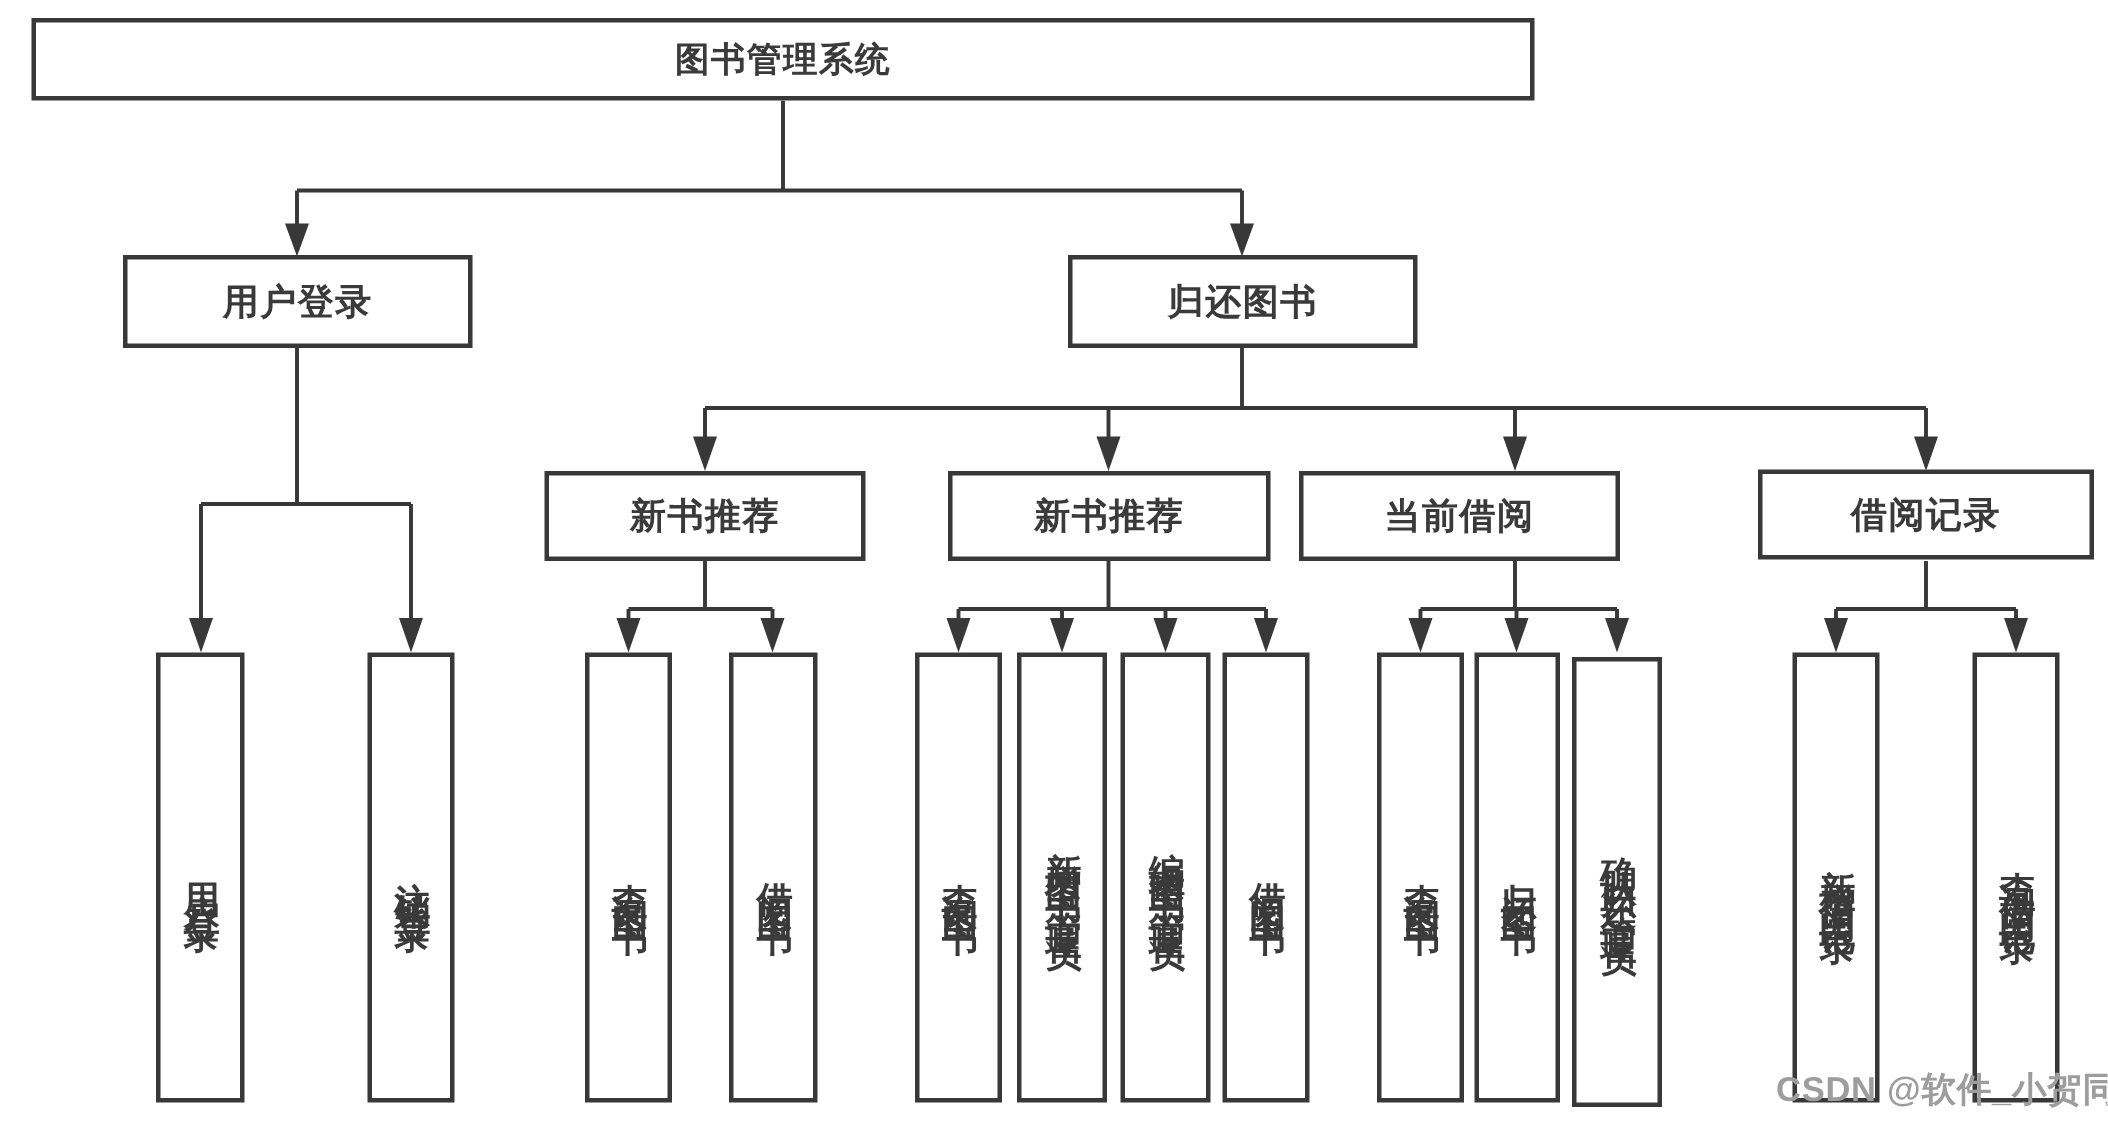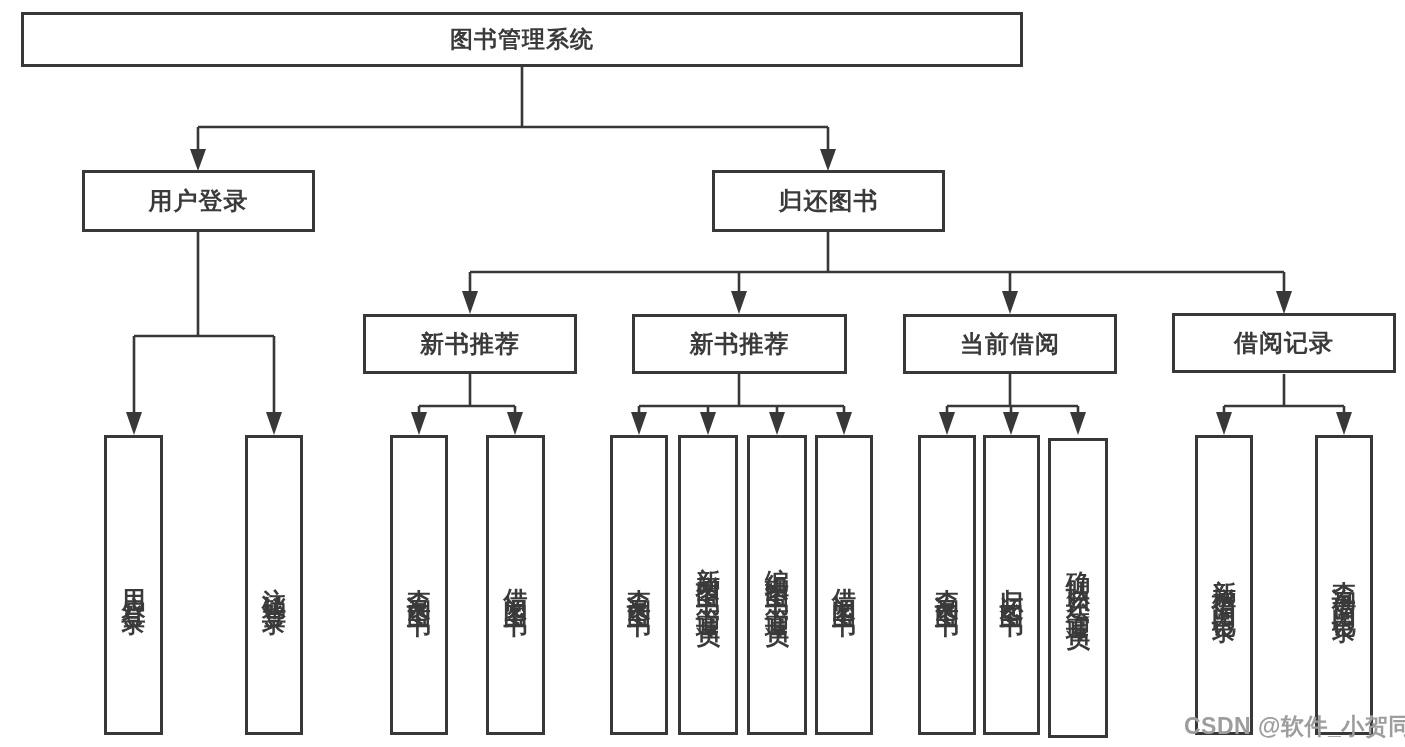--- a/index.html
+++ b/index.html
@@ -83,21 +83,21 @@
   <div class="node h" style="left:712px;top:170px;width:233px;height:62px">
     <span class="lbl">归还图书</span>
   </div>
 
   <div class="node h" style="left:363px;top:314px;width:214px;height:60px">
     <span class="lbl">新书推荐</span>
   </div>
   <div class="node h" style="left:632px;top:314px;width:215px;height:60px">
     <span class="lbl">新书推荐</span>
   </div>
-  <div class="node h" style="left:903px;top:314px;width:214px;height:60px">
+  <div class="node h" style="left:866px;top:314px;width:214px;height:60px">
     <span class="lbl">当前借阅</span>
   </div>
   <div class="node h" style="left:1172px;top:313px;width:224px;height:60px">
     <span class="lbl">借阅记录</span>
   </div>
 
   <div class="node v" style="left:104px;top:435px;width:59px;height:300px">
     <span class="lbl">用户登录</span>
   </div>
   <div class="node v" style="left:245px;top:435px;width:58px;height:300px">

